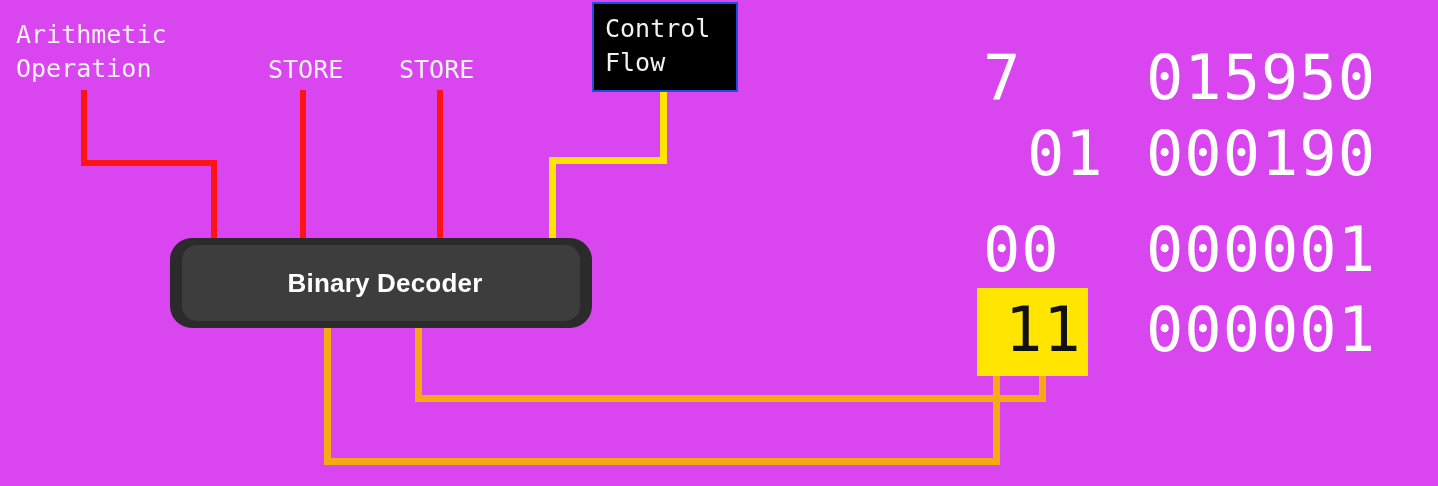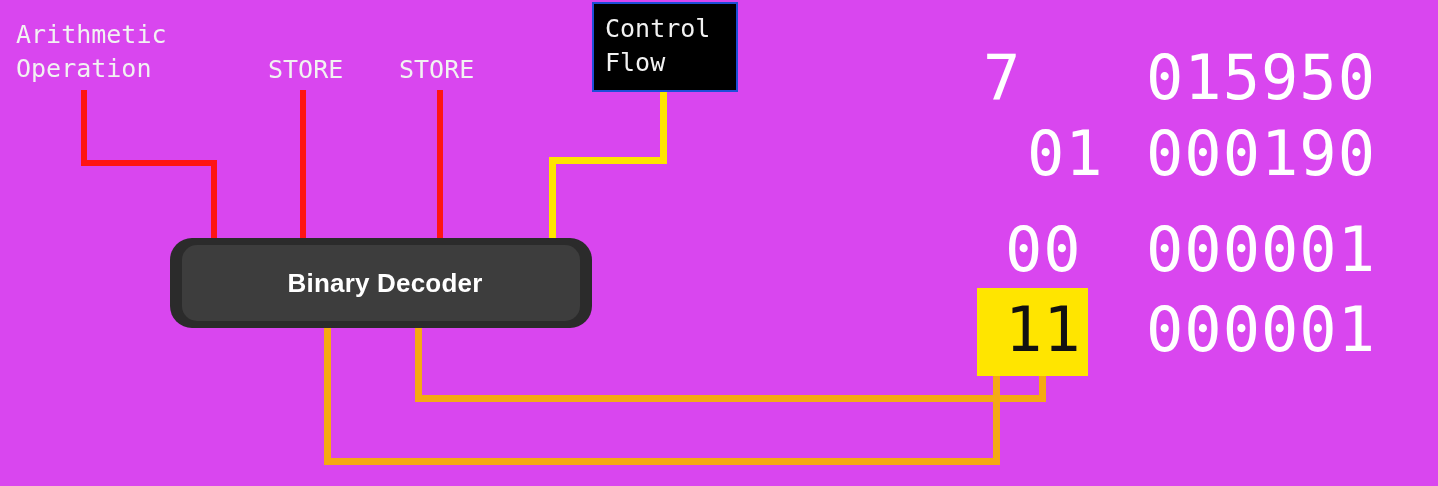--- a/index.html
+++ b/index.html
@@ -163,19 +163,19 @@
       <span id="decoder-label">Binary Decoder</span>
     </div>
   </div>
 
   <div class="bin-addr" style="left:983px; top:46px;">7</div>
   <div class="bin-code" style="left:1146px; top:46px;">015950</div>
 
   <div class="bin-addr" style="left:983px; top:122px;margin-left:44px;">01</div>
   <div class="bin-code" style="left:1146px; top:122px;">000190</div>
 
-  <div class="bin-addr" style="left:983px; top:218px;margin-left:22px;">00</div>
+  <div class="bin-addr" style="left:983px; top:218px;">00</div>
   <div class="bin-code" style="left:1146px; top:218px;">000001</div>
 
   <div class="bin-addr highlighted" style="left:977px; top:288px;padding-left:28px;">11</div>
   <div class="bin-code" style="left:1146px; top:298px;">000001</div>
 
 </div>
 
 </body></html>

